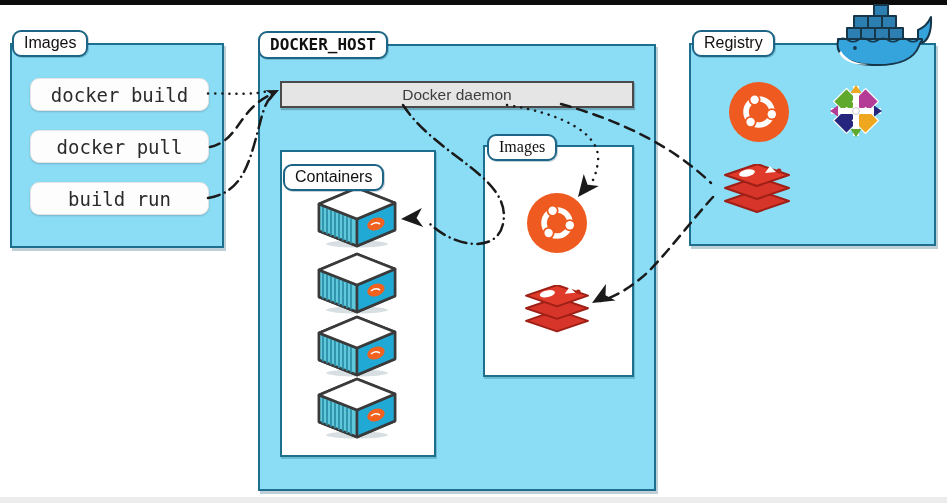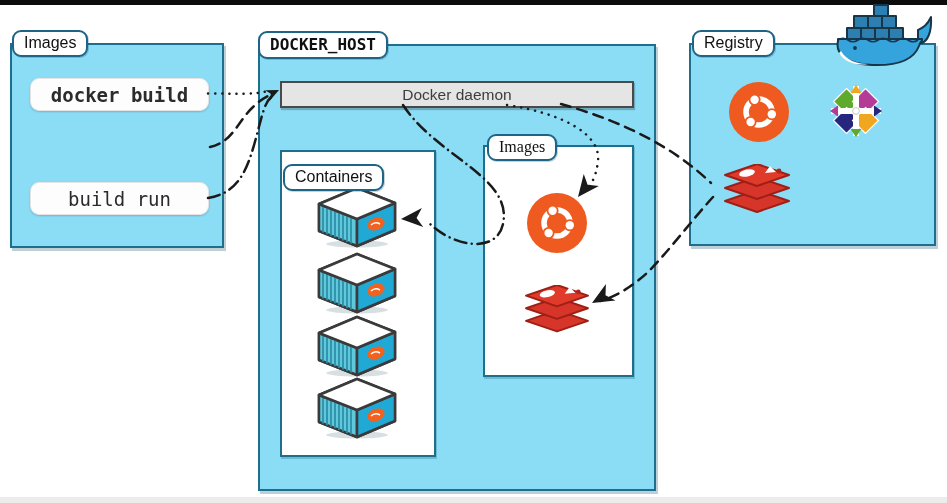--- a/index.html
+++ b/index.html
@@ -29,21 +29,22 @@
 </style>
 </head>
 <body>
 
 <div id="stage">
   <div class="topstrip"></div>
   <div class="bottomstrip"></div>
 
   <div class="panel" style="left:10px;top:43px;width:210px;height:201px;"></div>
   <div class="tag" style="left:12px;top:30px;">Images</div>
-  <div class="pill" style="top:78px;font-weight:bold;">docker build</div>
+  <div class="pill" style="top:78px;">docker build</div>
+  <div class="pill" style="top:130px;">docker pull</div>
   <div class="pill" style="top:182px;">build run</div>
 
   <div class="panel" style="left:258px;top:44px;width:394px;height:443px;"></div>
   <div class="tag mono" style="left:258px;top:31px;">DOCKER_HOST</div>
   <div class="daemonbar">Docker daemon</div>
 
   <div class="whitebox" style="left:280px;top:150px;width:152px;height:303px;"></div>
   <div class="tag" style="left:283px;top:141px;margin-top:23px;">Containers</div>
 
   <div class="whitebox" style="left:483px;top:145px;width:147px;height:228px;"></div>

